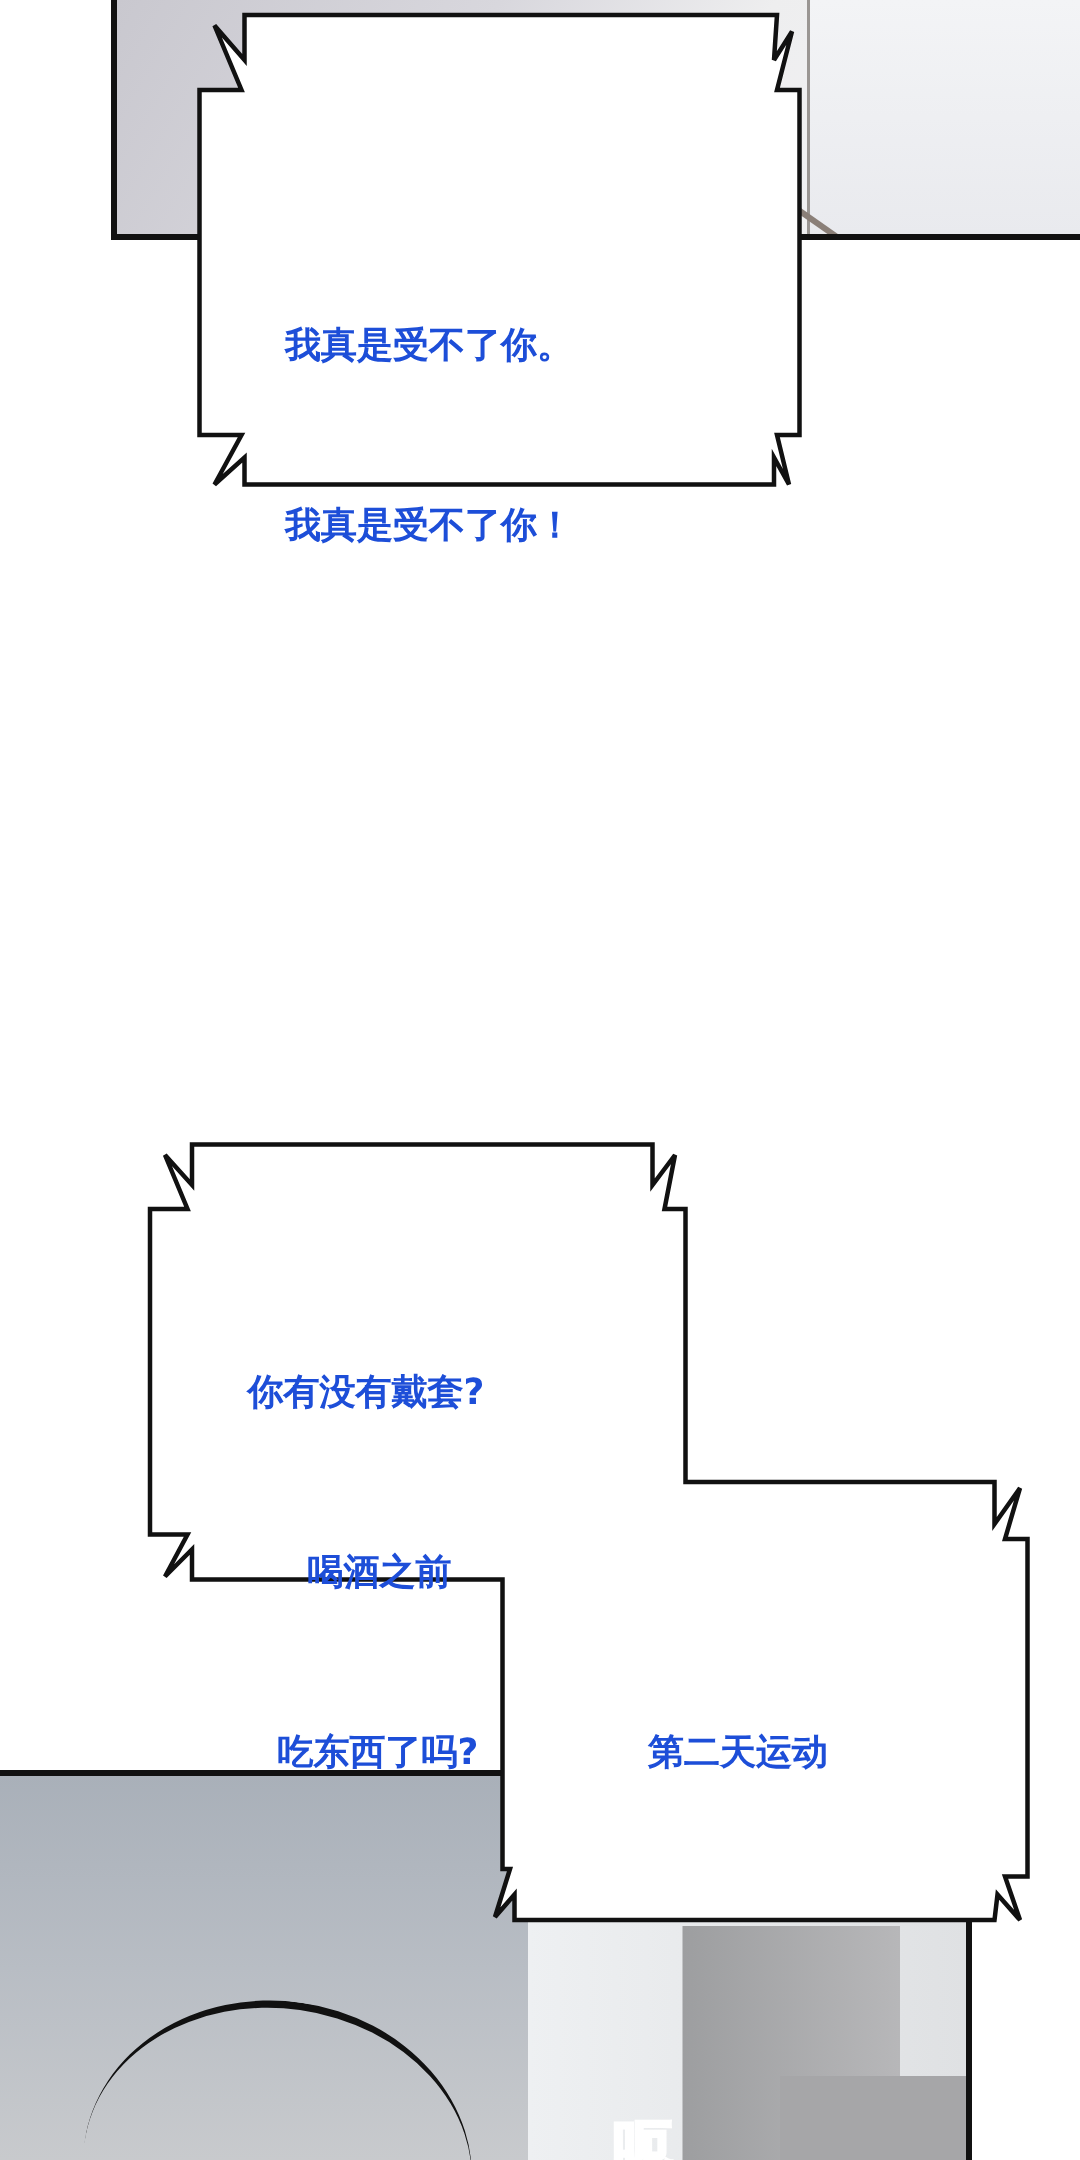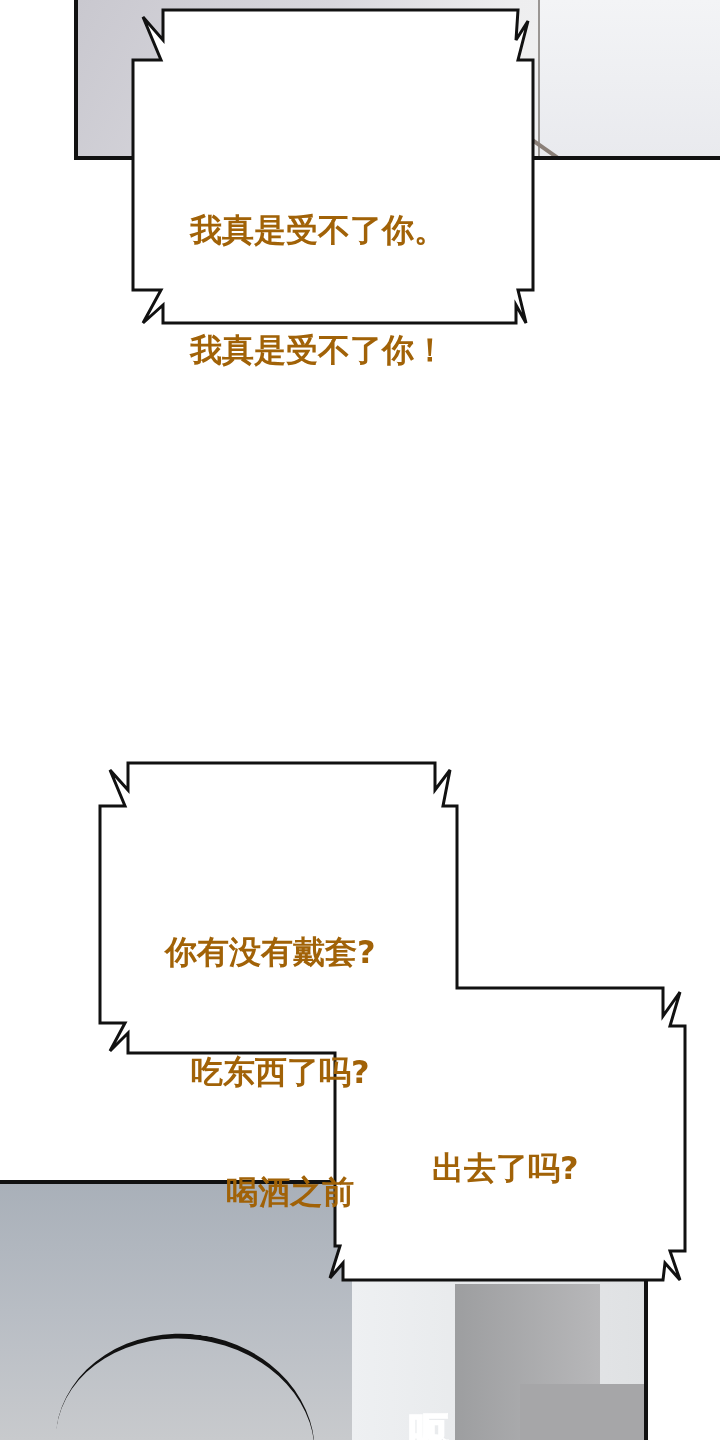--- a/index.html
+++ b/index.html
@@ -10,21 +10,21 @@
                background: linear-gradient(120deg, #c9c8cf 0%, #d8d7dd 35%, #eeeeef 60%, #f4f5f7 100%); }
   .panel-top .wall { position:absolute; left:460px; top:0; width:186px; height:156px; background:linear-gradient(180deg,#f3f4f6,#e9eaee); border-left:2px solid #9a9693; }
   .panel-top .shelf { position:absolute; left:400px; top:100px; width:120px; height:4px; background:#8a7f78; transform:rotate(35deg); transform-origin:left; }
   .panel-bottom { left:0; top:1180px; width:648px; height:260px; border-top:4px solid #111; border-right:4px solid #111; box-sizing:border-box;
                   background: linear-gradient(180deg, #a9b0b9 0%, #b8bdc4 50%, #c8cacd 100%); }
   .panel-bottom .room { position:absolute; left:352px; top:0; width:292px; height:260px; background:linear-gradient(90deg,#eef0f2,#dfe1e3); }
   .panel-bottom .pillar { position:absolute; left:455px; top:100px; width:145px; height:160px; background:linear-gradient(90deg,#9d9ea0,#b7b7b9); }
   .panel-bottom .floor { position:absolute; left:520px; top:200px; width:130px; height:60px; background:#a6a6a8; }
   .panel-bottom .curve { position:absolute; left:55px; top:150px; width:260px; height:220px; border-top:5px solid #111; border-radius:60% 60% 0 0; transform:rotate(8deg); }
   .bubble-svg { position:absolute; }
-  .bubble-text { position:absolute; color:#a16207; font-weight:bold; font-size:32px; line-height:40px; white-space:pre; }
+  .bubble-text { position:absolute; color:#1d4ed8; font-weight:bold; font-size:24px; line-height:40px; white-space:pre; }
   .sfx { position:absolute; left:408px; top:1405px; font-size:40px; font-weight:bold; color:#111; -webkit-text-stroke:2px #fff; }
 </style>
 </head>
 <body>
 
 <div class="panel panel-top">
   <div class="wall"></div>
   <div class="shelf"></div>
 </div>
 
@@ -39,22 +39,22 @@
   <path d="M35 5 L390 5 L388 35 L400 16 L390 55 L405 55 L405 285 L390 285 L398 318 L388 300 L388 318 L35 318 L35 300 L15 318 L33 285 L5 285 L5 55 L33 55 L15 12 L35 35 Z" fill="#fff" stroke="#111" stroke-width="3"></path>
 </svg>
 <div class="bubble-text" style="left:190px;top:130px">
   <div>我真是受不了你。</div>
   <div>我真是受不了你！</div>
 </div>
 
 <svg class="bubble-svg" style="left:95px;top:758px" width="600" height="530" viewBox="0 0 600 530">
   <path d="M33 5 L340 5 L340 32 L355 12 L348 48 L362 48 L362 230 L568 230 L568 258 L585 234 L575 268 L590 268 L590 493 L575 493 L585 522 L570 505 L568 522 L248 522 L248 505 L235 520 L245 488 L240 488 L240 295 L33 295 L33 275 L15 293 L30 265 L5 265 L5 48 L30 48 L15 12 L33 32 Z" fill="#fff" stroke="#111" stroke-width="3"></path>
 </svg>
-<div class="bubble-text" style="left:165px;top:852px;text-align:center">
+<div class="bubble-text" style="left:165px;top:828px;text-align:left">
   <div>你有没有戴套?</div>
+  <div style="padding-left:40px">喝酒之前</div>
   <div style="padding-left:20px">吃东西了吗?</div>
-  <div style="padding-left:40px">喝酒之前</div>
 </div>
 <div class="bubble-text" style="left:432px;top:1068px">
-  <div>出去了吗?</div>
+  <div>第二天运动</div>
 </div>
 
 <div class="sfx">呃</div>
 
 </body></html>

